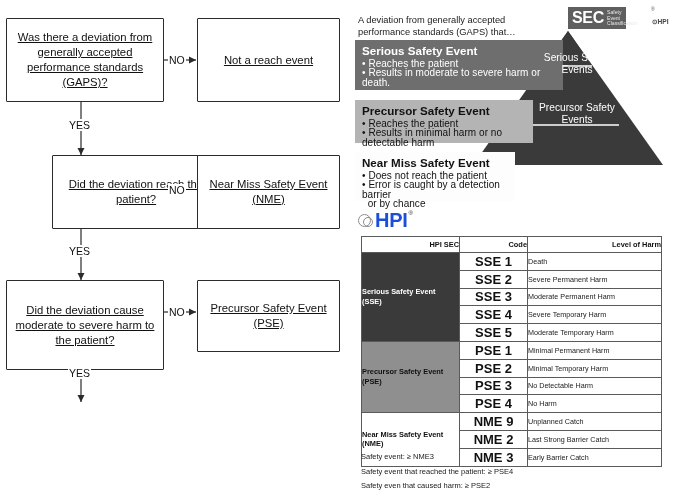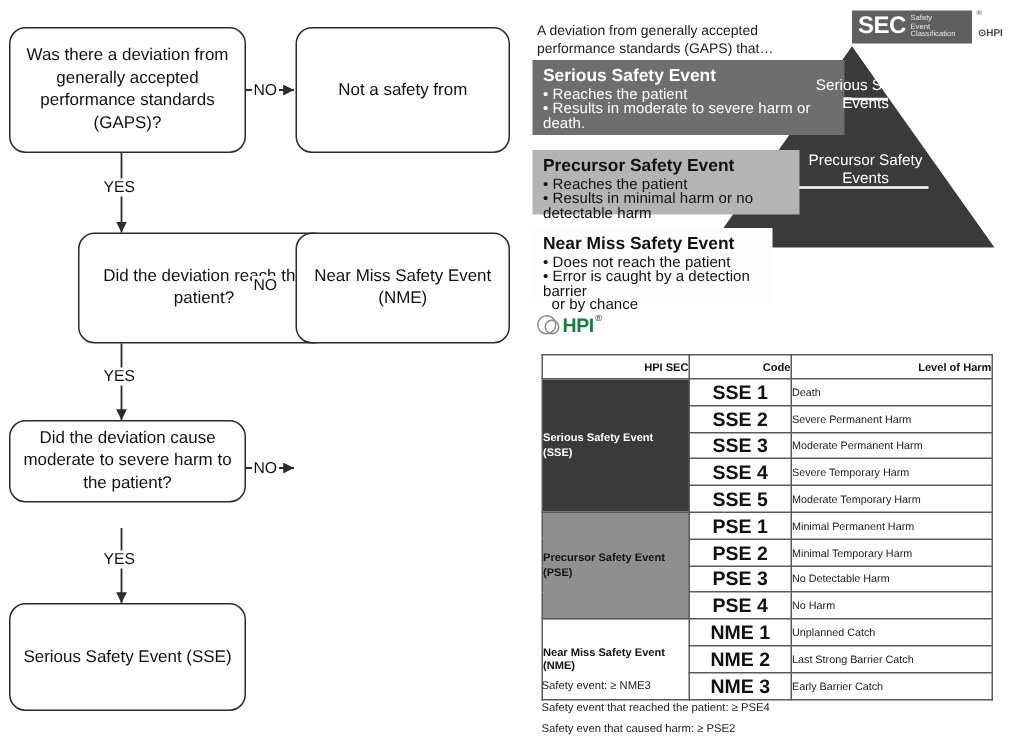--- a/index.html
+++ b/index.html
@@ -19,30 +19,31 @@
   
   #flowchart {
     position: absolute;
     left: 0; top: 0;
     width: 350px; height: 492px;
   }
   .fc-box {
     position: absolute;
     box-sizing: border-box;
     border: 1px solid #2b2b2b;
-    border-radius: 11px;
+    border-radius: 1px;
     background: #ffffff;
     display: flex;
     align-items: center;
     justify-content: center;
     text-align: center;
     font-size: 11.3px;
     line-height: 15px;
     color: #111111;
     padding: 3px 7px;
+    text-decoration: underline;
   }
   .fc-label {
     position: absolute;
     font-size: 10.5px;
     color: #111111;
     background: #ffffff;
     padding: 0 1px;
     white-space: nowrap;
   }
   #fc-svg {
@@ -114,21 +115,21 @@
     line-height: 11.6px;
   }
   #pyr-t-sse { left: 183px; top: 52px; width: 78px; }
   #pyr-t-pse { left: 176px; top: 102px; width: 92px; }
   #pyr-t-nme { left: 140px; top: 168px; width: 166px; font-size: 10.4px; }
 
   
   #sec-logo {
     position: absolute;
     left: 213px; top: 7px;
-    width: 80px; height: 22px;
+    width: 58px; height: 22px;
     background: #5f5f5f;
     display: flex;
     align-items: center;
     padding-left: 4px;
     box-sizing: border-box;
   }
   #sec-logo .sec-main {
     color: #ffffff;
     font-weight: bold;
     font-size: 16px;
@@ -173,23 +174,23 @@
   }
   #hpi-logo .hpi-mark::after {
     content: "";
     position: absolute;
     left: 4px; top: 1.5px;
     width: 8px; height: 8px;
     border: 1.4px solid #8c8c8c;
     border-radius: 50%;
   }
   #hpi-logo .hpi-text {
-    font-size: 13px;
-    font-weight: bold;
-    color: #15803d;
+    font-size: 20px;
+    font-weight: bold;
+    color: #1d4ed8;
     letter-spacing: -0.3px;
     margin-left: 3px;
   }
   #hpi-logo .hpi-reg {
     font-size: 6px;
     color: #2b2b2b;
     margin-left: 1px;
     align-self: flex-start;
     margin-top: 1px;
   }
@@ -281,39 +282,39 @@
     <line x1="164" y1="312" x2="196" y2="312" stroke="#2b2b2b" stroke-width="1.2" marker-end="url(#arrow)"></line>
 
     <line x1="81" y1="352" x2="81" y2="402" stroke="#2b2b2b" stroke-width="1.2" marker-end="url(#arrow)"></line>
   </svg>
 
   <div class="fc-box" id="box-q1" style="left:6px; top:18px; width:158px; height:84px;">
     <span>Was there a deviation from generally accepted performance standards (GAPS)?</span>
   </div>
 
   <div class="fc-box" id="box-r1" style="left:197px; top:18px; width:143px; height:84px;">
-    <span>Not a safety from</span>
+    <span>Not a reach event</span>
   </div>
 
   <div class="fc-box" id="box-q2" style="left:6px; top:155px; width:168px; height:74px;margin-left:46px;">
     <span>Did the deviation reach the patient?</span>
   </div>
 
   <div class="fc-box" id="box-r2" style="left:197px; top:155px; width:143px; height:74px;">
     <span>Near Miss Safety Event (NME)</span>
   </div>
 
-  <div class="fc-box" id="box-q3" style="left:6px; top:280px; width:158px; height:55px;">
+  <div class="fc-box" id="box-q3" style="left:6px; top:280px; width:158px; height:90px;">
     <span>Did the deviation cause moderate to severe harm to the patient?</span>
   </div>
 
-
-  <div class="fc-box" id="box-r4" style="left:6px; top:402px; width:158px; height:72px;">
-    <span>Serious Safety Event (SSE)</span>
-  </div>
+  <div class="fc-box" id="box-r3" style="left:197px; top:280px; width:143px; height:72px;">
+    <span>Precursor Safety Event (PSE)</span>
+  </div>
+
 
   <span class="fc-label" style="left:168px; top:54px;">NO</span>
   <span class="fc-label" style="left:68px; top:119px;">YES</span>
   <span class="fc-label" style="left:168px; top:184px;">NO</span>
   <span class="fc-label" style="left:68px; top:245px;">YES</span>
   <span class="fc-label" style="left:168px; top:306px;">NO</span>
   <span class="fc-label" style="left:68px; top:367px;">YES</span>
 </div>
 
 <div id="right">
@@ -429,21 +430,21 @@
       <tr>
         <td class="code-cell">PSE 4</td>
         <td class="harm-cell">No Harm</td>
       </tr>
 
       <tr>
         <td class="group-cell group-nme" rowspan="3">
           <div>Near Miss Safety Event</div>
           <div>(NME)</div>
         </td>
-        <td class="code-cell">NME 1</td>
+        <td class="code-cell">NME 9</td>
         <td class="harm-cell">Unplanned Catch</td>
       </tr>
       <tr>
         <td class="code-cell">NME 2</td>
         <td class="harm-cell">Last Strong Barrier Catch</td>
       </tr>
       <tr>
         <td class="code-cell">NME 3</td>
         <td class="harm-cell">Early Barrier Catch</td>
       </tr>

